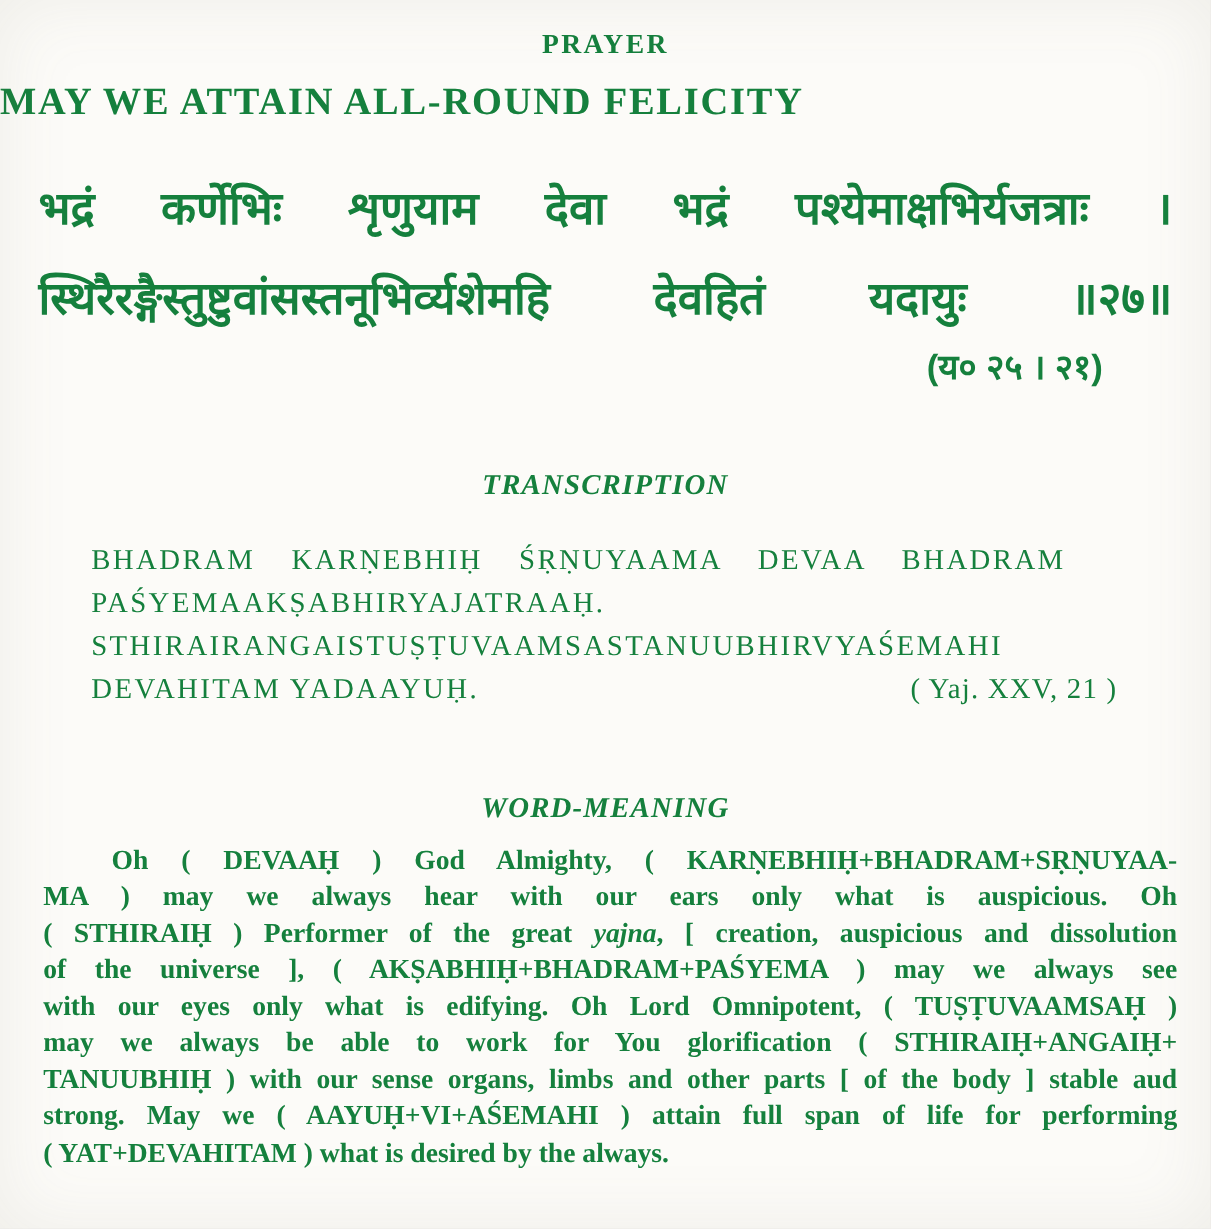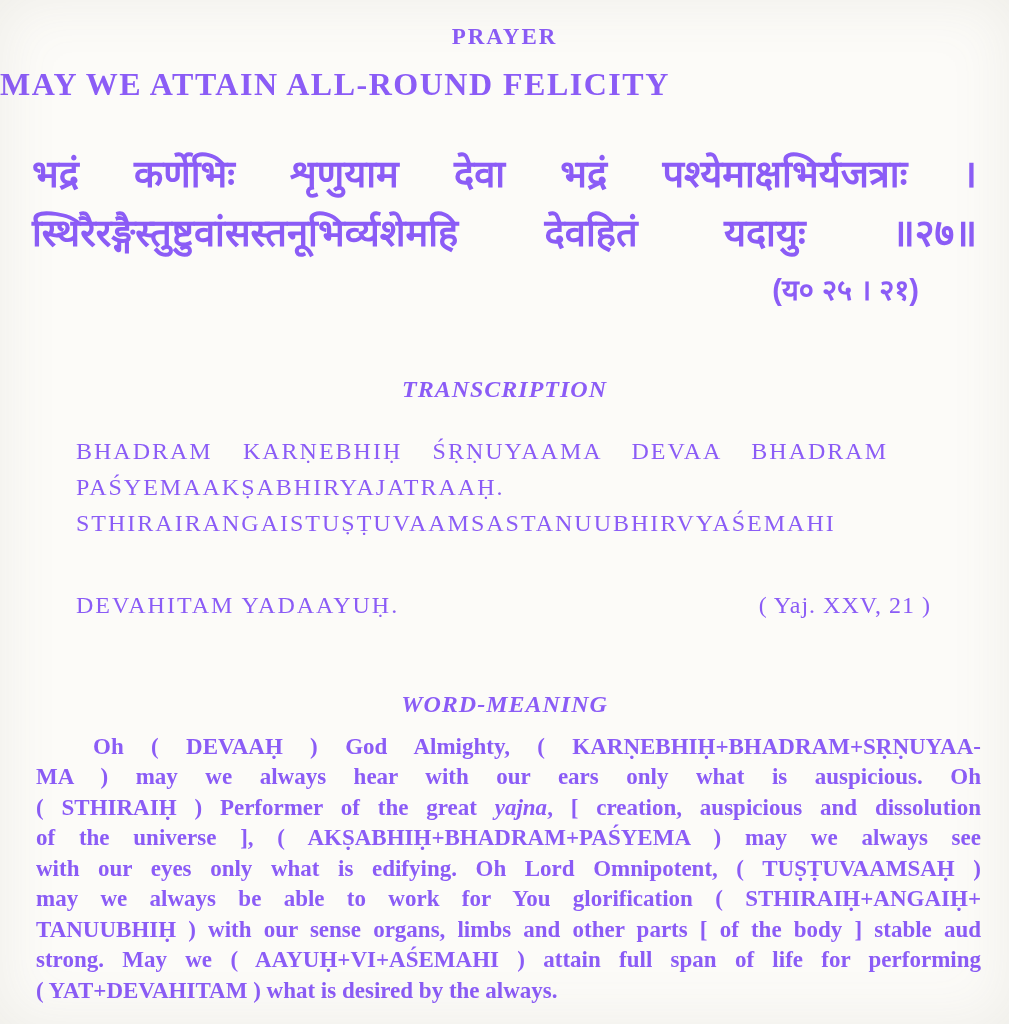--- a/index.html
+++ b/index.html
@@ -1,21 +1,21 @@
 <!DOCTYPE html>
 <html><head>
 <meta charset="utf-8">
 <style>
   html, body { margin: 0; padding: 0; background: #e8e6e1; }
   .page {
     width: 1009px;
     height: 1024px;
     margin: 0 auto;
     background: #fcfbf8;
-    color: #8b5cf6;
+    color: #15803d;
     font-family: "Liberation Serif", serif;
     box-sizing: border-box;
     overflow: hidden;
     position: relative;
   }
   
   .page::after {
     content: "";
     position: absolute; inset: 0;
     pointer-events: none;
@@ -42,20 +42,21 @@
     margin-top: 42px;
     padding: 0 32px;
     font-family: "DejaVu Sans", "Liberation Sans", sans-serif;
     font-weight: bold;
     font-size: 38px;
   }
   .m-line {
     text-align: justify;
     text-align-last: justify;
     line-height: 1.55;
+    margin-top: 16px;
   }
   .m-ref {
     margin-top: 6px;
     text-align: right;
     padding-right: 58px;
     font-size: 29px;
     font-weight: bold;
     font-family: Liberation Sans, sans-serif;
   }
 
@@ -76,21 +77,20 @@
   }
   .t-just {
     max-width: 812px;
     text-align: justify;
     text-align-last: justify;
   }
   .t-row {
     display: flex;
     justify-content: space-between;
     align-items: center;
-    margin-top: 46px;
   }
   .t-ref { letter-spacing: 1px; }
 
   .para {
     margin: 14px 28px 0 36px;   
     font-size: 23px;
     line-height: 30.5px;
     font-weight: bold;
   }
   .p-just {

